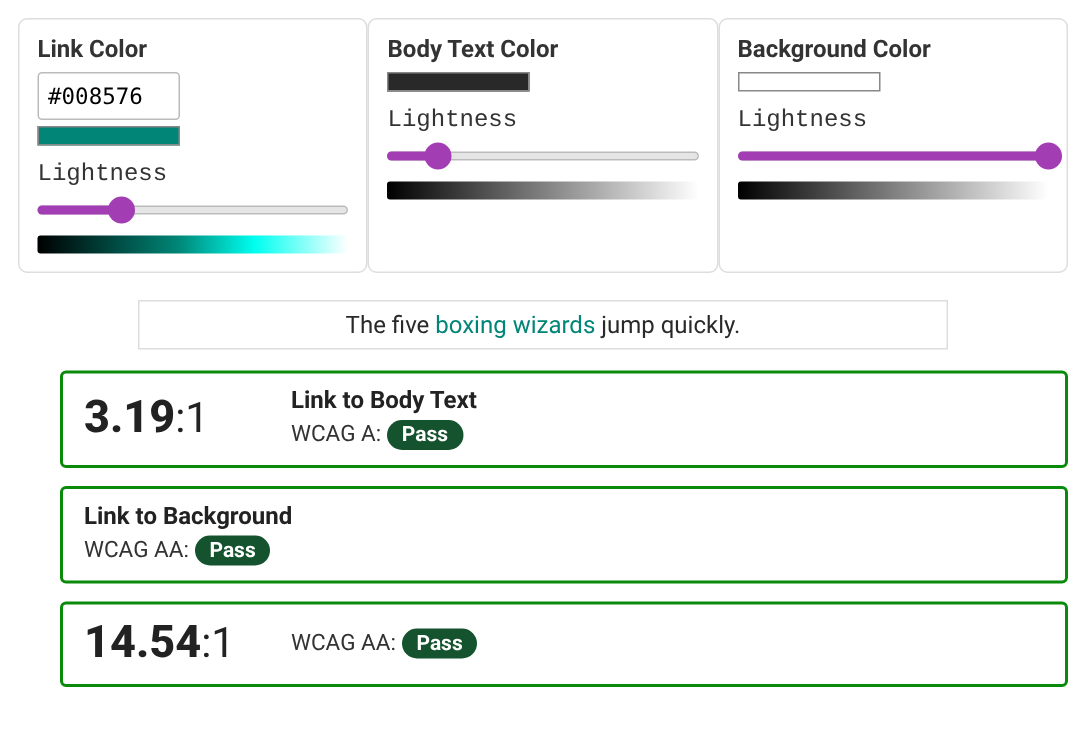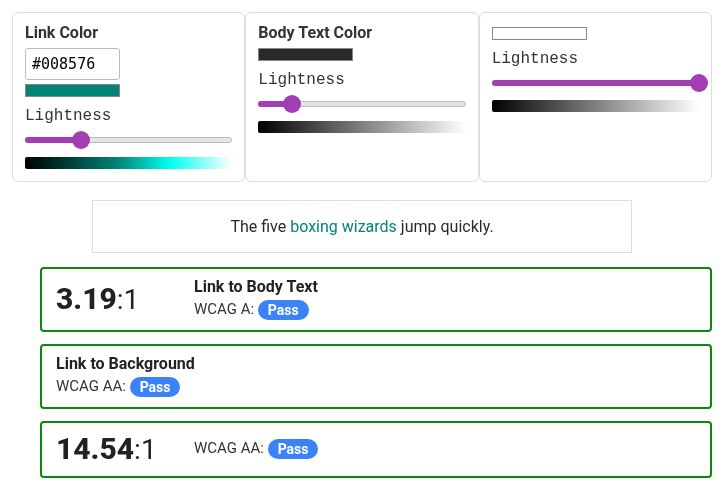--- a/index.html
+++ b/index.html
@@ -7,21 +7,21 @@
     margin: 0;
     padding: 12px;
     font-family: "Segoe UI", -apple-system, Roboto, "Helvetica Neue", Arial, sans-serif;
     font-size: 16px;
     color: #222;
     width: 724px;
   }
   .panels {
     display: flex;
     gap: 0;
-    justify-content: flex-start;
+    justify-content: flex-end;
   }
   .panel {
     flex: 1;
     border: 1px solid #ddd;
     border-radius: 6px;
     padding: 10px 12px 12px;
   }
   .panel-title {
     font-weight: 700;
     font-size: 16px;
@@ -83,21 +83,21 @@
   }
   .gradient-bar {
     margin-top: 8px;
     height: 12px;
     border-radius: 2px;
   }
   .sample-box {
     width: 540px;
     margin: 18px auto 14px;
     border: 1px solid #ddd;
-    padding: 16px 20px;
+    padding: 6px 20px;
     text-align: center;
     font-size: 16px;
     background: #fff;
   }
   .sample-box a {
     text-decoration: none;
   }
   .result {
     border: 2px solid #0a8a0a;
     border-radius: 4px;
@@ -121,21 +121,21 @@
     font-weight: 700;
     font-size: 16px;
     margin-bottom: 4px;
   }
   .result-body .wcag {
     font-size: 15px;
     color: #333;
   }
   .badge {
     display: inline-block;
-    background: #3b82f6;
+    background: #14532d;
     color: #fff;
     font-weight: 700;
     font-size: 14px;
     padding: 2px 10px;
     border-radius: 12px;
     vertical-align: middle;
   }
 </style>
 </head>
 <body>
@@ -161,20 +161,21 @@
     <div class="lightness-label">Lightness</div>
     <div class="slider-wrap">
       <div class="slider-track"></div>
       <div class="slider-fill" style="width:16%"></div>
       <div class="slider-thumb" style="left:16%"></div>
     </div>
     <div class="gradient-bar" style="background:linear-gradient(to right, #000000, #292929 16%, #ffffff)"></div>
   </div>
 
   <div class="panel">
+    <div class="panel-title">Background Color</div>
     <div class="swatch" style="background:#FFFFFF"></div>
     <div class="lightness-label">Lightness</div>
     <div class="slider-wrap">
       <div class="slider-track"></div>
       <div class="slider-fill" style="width:100%"></div>
       <div class="slider-thumb" style="left:100%"></div>
     </div>
     <div class="gradient-bar" style="background:linear-gradient(to right, #000000, #ffffff)"></div>
   </div>
 

